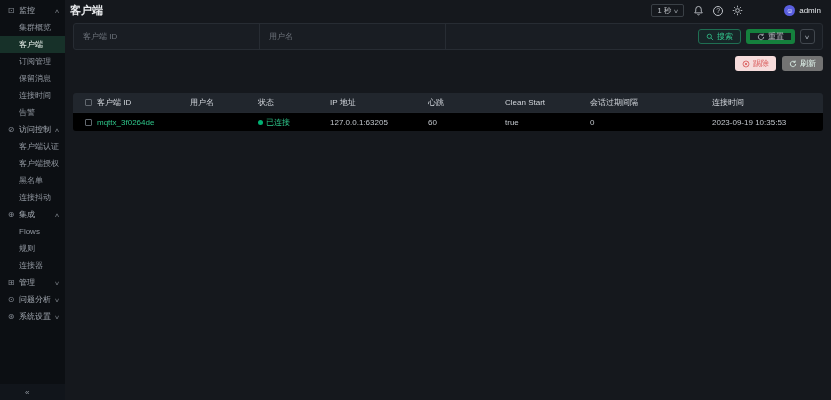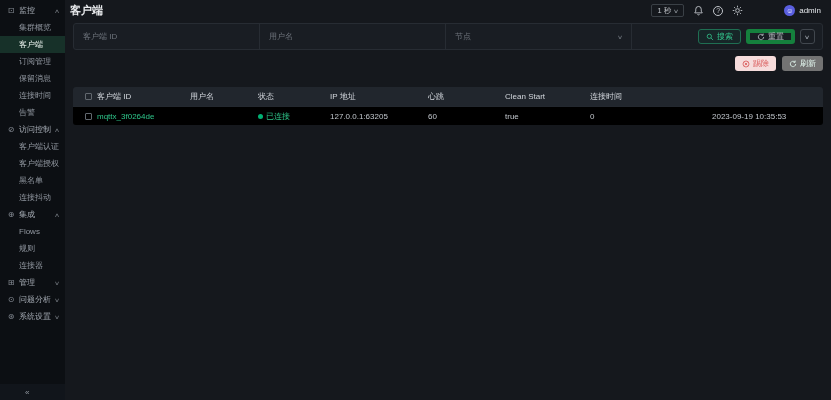--- a/index.html
+++ b/index.html
@@ -50,21 +50,21 @@
   .btn { height:15px; display:inline-flex; align-items:center; gap:3px; padding:0 7px;
     font-size:8px; border-radius:3px; border:none; cursor:pointer; white-space:nowrap;
     font-family:inherit; background:transparent; }
   .btn svg { width:8px; height:8px; display:block; }
   .btn-search { border:1px solid #1f6e52; color:#33c48d; background:rgba(0,177,115,.07);font-family:Liberation Mono, monospace; }
   .btn-reset { border:4px solid #15803d; color:#c0c4c9; }
   .btn-sq { width:15px; padding:0; justify-content:center; border:1px solid #41474e;
     color:#9aa0a8; font-size:5.5px; }
   .btn-sq span { transform:scaleX(1.5); }
   
-  .actions { margin:6px 8px 16px; display:flex; justify-content:flex-end; gap:6px; flex:0 0 auto; }
+  .actions { margin:6px 8px 22px; display:flex; justify-content:flex-end; gap:6px; flex:0 0 auto; }
   .btn-kick { background:#f6dcdc; color:#d95757; }
   .btn-refresh { background:#737373; color:#eafff6; }
   
   .table-card { margin:0 8px; background:#14171c; border-radius:3px; overflow:hidden; flex:0 0 auto; }
   .trow { display:grid; grid-template-columns:24px 93px 68px 72px 98px 77px 85px 122px 1fr;
     align-items:center; height:19px; font-size:8px; }
   .thead { background:#21262d; color:#d2d6dc; }
   .tbody-row { border-top:1px solid #23282f; color:#c2c7cd; background:#000000; cursor:default; }
   .cb { width:7px; height:7px; border:1px solid #62686f; border-radius:1px;
     margin-left:12px; cursor:pointer; background:transparent; }
@@ -195,24 +195,20 @@
       </div>
     </div>
   </div>
 
   <div class="filter-card">
     <div class="fseg">
       <span>客户端 ID</span>
     </div>
     <div class="fseg">
       <span>用户名</span>
-    </div>
-    <div class="fseg fselect">
-      <span>节点</span>
-      <span class="selchev">∨</span>
     </div>
     <div class="fbtns">
       <button class="btn btn-search">
         <svg viewBox="0 0 12 12">
           <circle cx="5" cy="5" r="3.2" fill="none" stroke="currentColor" stroke-width="1.2"></circle>
           <line x1="7.6" y1="7.6" x2="10.6" y2="10.6" stroke="currentColor" stroke-width="1.2"></line>
         </svg>
         <span>搜索</span>
       </button>
       <button class="btn btn-reset">
@@ -248,20 +244,21 @@
 
   <div class="table-card">
     <div class="trow thead">
       <span class="cb"></span>
       <span>客户端 ID</span>
       <span>用户名</span>
       <span>状态</span>
       <span>IP 地址</span>
       <span>心跳</span>
       <span>Clean Start</span>
+      <span>会话过期间隔</span>
       <span>连接时间</span>
     </div>
     <div class="trow tbody-row">
       <span class="cb"></span>
       <span class="link">mqttx_3f0264de</span>
       <span></span>
       <span class="status">
         <span class="dot"></span>
         <span>已连接</span>
       </span>

